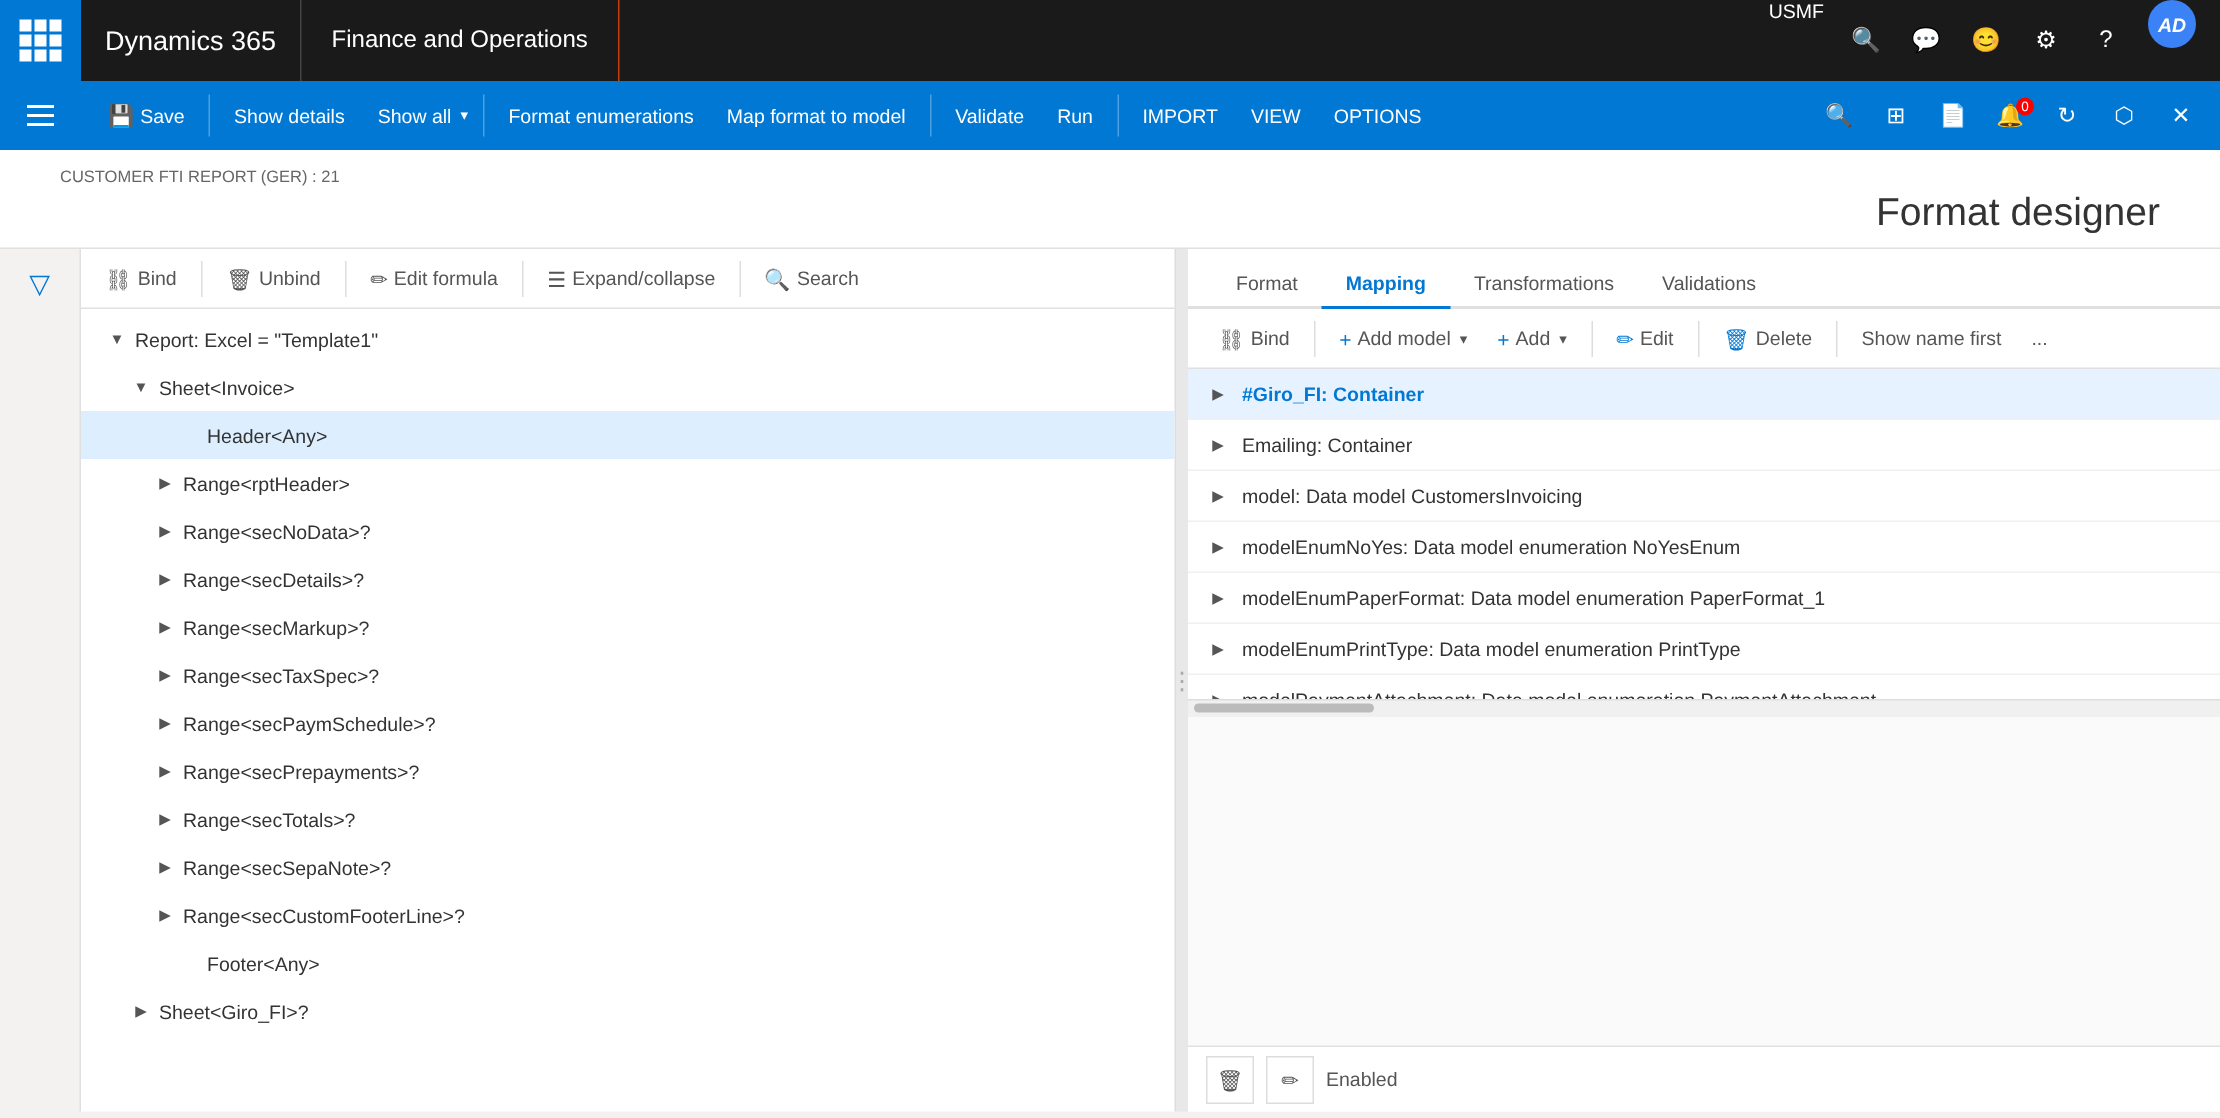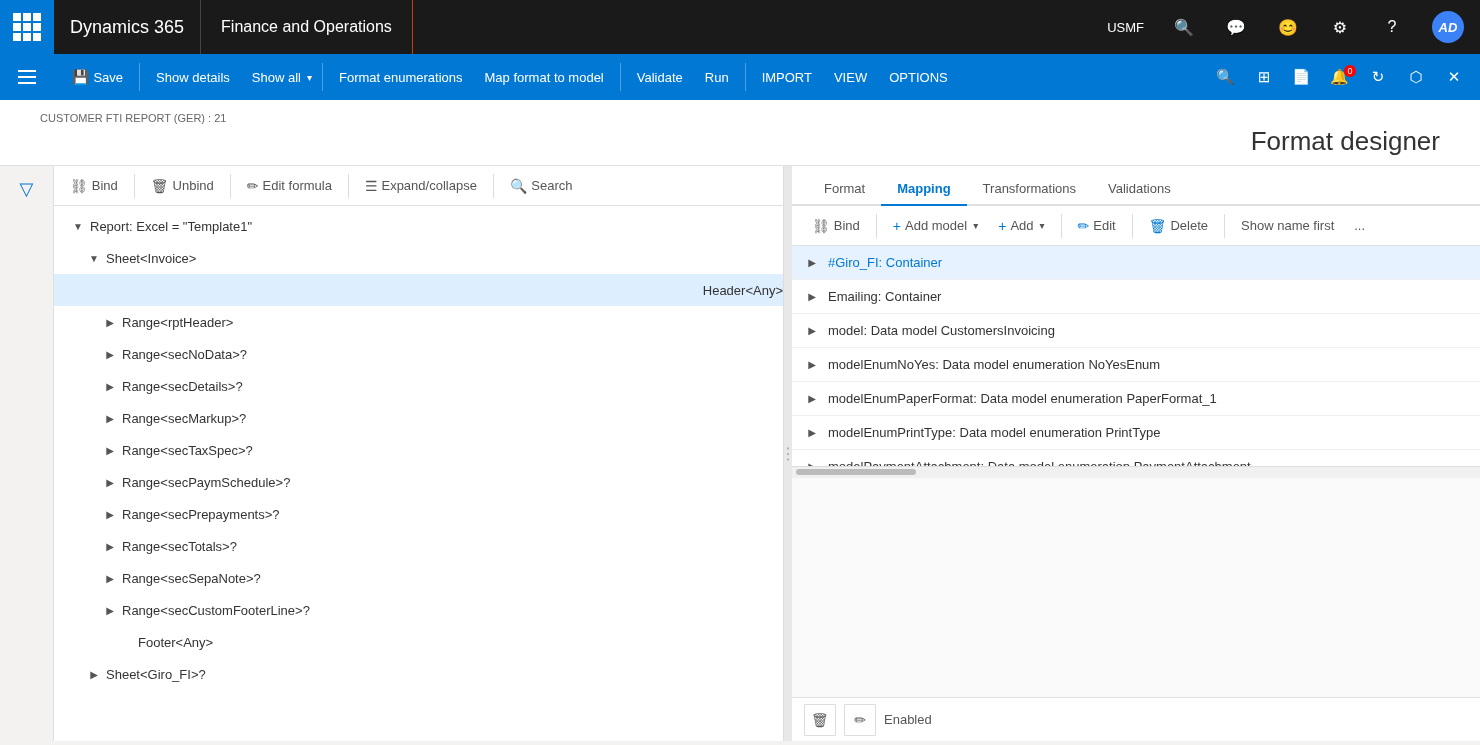--- a/index.html
+++ b/index.html
@@ -48,22 +48,21 @@
       font-weight: 300;
       color: #fff;
       border-right: 1px solid #c2410c;
       height: 54px;
       display: flex;
       align-items: center;
     }
     .top-nav .spacer { flex: 1; }
     .top-nav .nav-right {
       display: flex;
-      align-items: center;
-      gap: 12px;
+      gap: 0;
       padding-right: 8px;
     }
     .top-nav .nav-right span {
       color: #fff;
       font-size: 13px;
       padding: 0 8px;
     }
     .nav-icon-btn {
       width: 40px;
       height: 54px;
@@ -264,21 +263,21 @@
       align-items: center;
       height: 34px;
       padding: 0 12px;
       border-bottom: 1px solid #f0f0f0;
       cursor: pointer;
       font-size: 13px;
     }
     .mapping-item.selected { background: #e6f2ff; }
     .mapping-item .expand-icon { margin-right: 8px; }
     .mapping-item .item-label { color: #333; }
-    .mapping-item .item-label.blue { color: #0078d4; }
+    .mapping-item .item-label.blue { color: #0078d4; font-weight: bold; }
 
     
     .scrollbar-area {
       height: 12px;
       background: #f0f0f0;
       border-top: 1px solid #ddd;
       display: flex;
       align-items: center;
       padding: 0 4px;
     }
@@ -464,21 +463,21 @@
       <div class="tree-item" style="padding-left: 16px;">
         <div class="expand-icon">▼</div>
         <span class="tree-label">Report: Excel = "Template1"</span>
       </div>
 
       <div class="tree-item" style="padding-left: 32px;">
         <div class="expand-icon">▼</div>
         <span class="tree-label">Sheet&lt;Invoice&gt;</span>
       </div>
 
-      <div class="tree-item selected" style="padding-left: 64px; justify-content: flex-end;">
+      <div class="tree-item selected" style="padding-left: 64px;">
         <div class="expand-icon"></div>
         <span class="tree-label">Header&lt;Any&gt;</span>
       </div>
 
       <div class="tree-item" style="padding-left: 48px;">
         <div class="expand-icon">▶</div>
         <span class="tree-label">Range&lt;rptHeader&gt;</span>
       </div>
       <div class="tree-item" style="padding-left: 48px;">
         <div class="expand-icon">▶</div>

